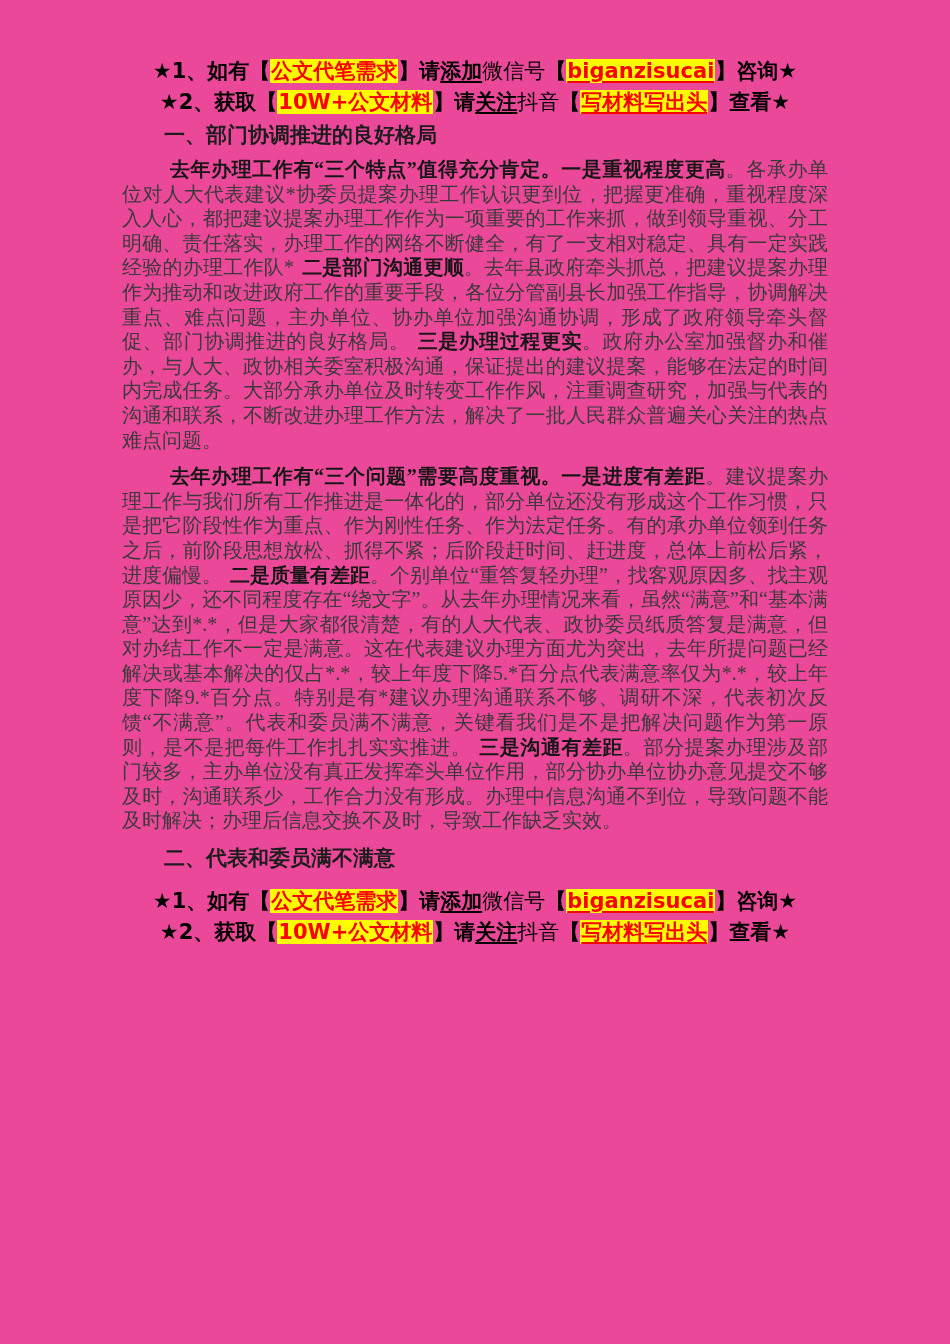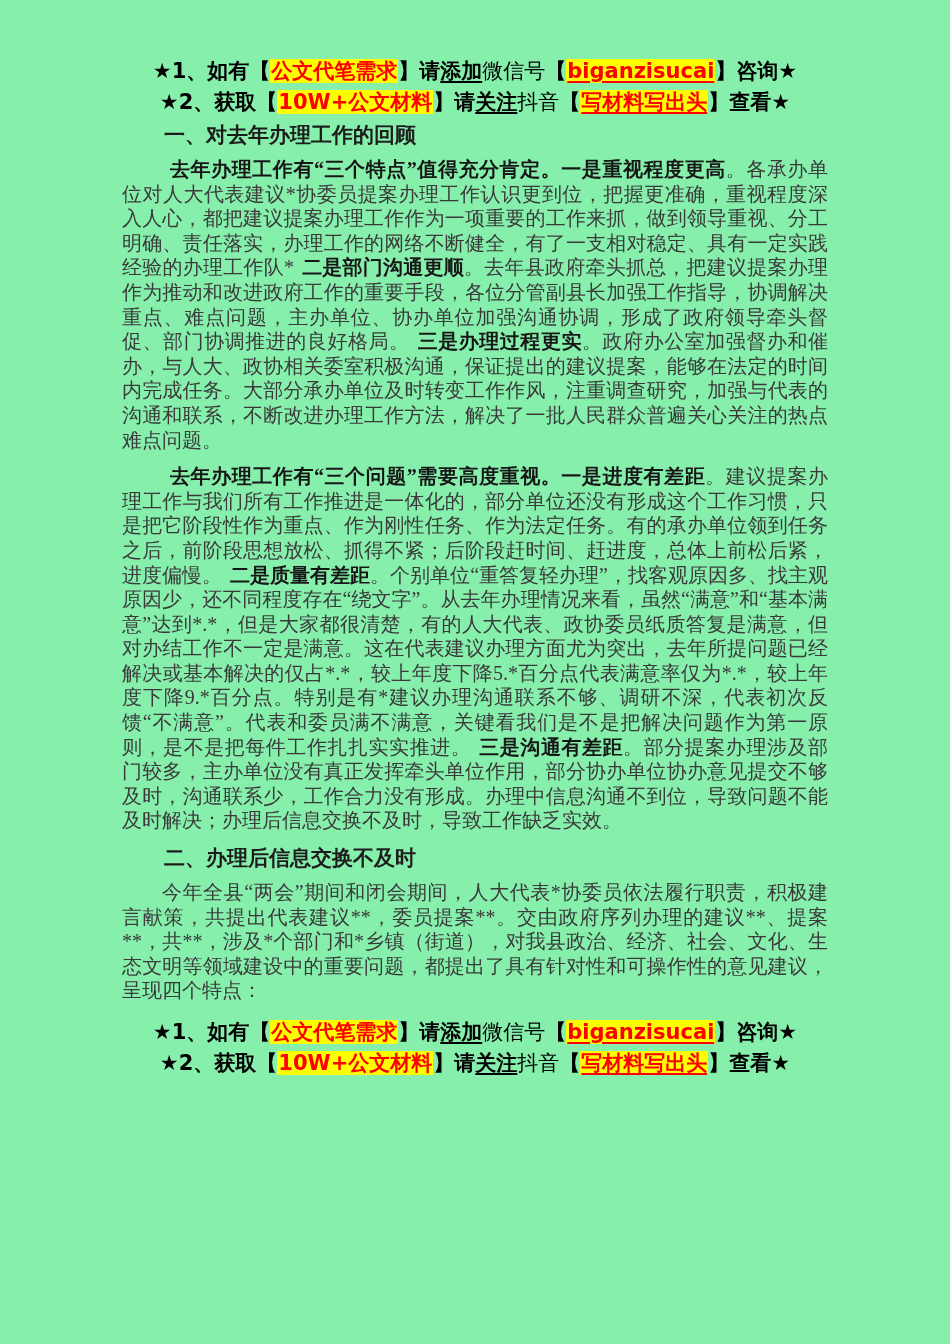--- a/index.html
+++ b/index.html
@@ -6,21 +6,21 @@
   html, body { background: #ffffff; }
   body {
     width: 950px;
     height: 1344px;
     overflow: hidden;
     font-family: "Liberation Serif", "DejaVu Serif", serif;
   }
   .page {
     width: 950px;
     height: 1344px;
-    background: #86efac;
+    background: #ec4899;
     padding: 56px 122px 40px 122px;
   }
   
   .banner {
     text-align: center;
     font-family: "DejaVu Sans", "Liberation Sans", sans-serif;
     font-size: 21px;
     line-height: 31px;
     color: #000000;
     font-weight: 400;
@@ -63,23 +63,22 @@
 </style>
 </head>
 <body>
 
 <div class="page">
   <header class="banner" id="banner-top">
       <p class="banner-line"><span class="s-bold">★1、如有【</span><span class="s-bold s-red s-hl">公文代笔需求</span><span class="s-bold">】请</span><span class="s-bold s-u">添加</span><span class="">微信号</span><span class="s-bold">【</span><span class="s-bold s-red s-hl s-u">biganzisucai</span><span class="s-bold">】咨询★</span></p>
       <p class="banner-line"><span class="s-bold">★2、获取【</span><span class="s-bold s-red s-hl">10W+公文材料</span><span class="s-bold">】请</span><span class="s-bold s-u">关注</span><span class="">抖音</span><span class="s-bold">【</span><span class="s-bold s-red s-hl s-u">写材料写出头</span><span class="s-bold">】查看★</span></p>
     </header>
   <main class="doc" id="doc-body">
-      <h2>一、对去年办理工作的回顾</h2>
+      <h2>一、部门协调推进的良好格局</h2>
       <p><span class="run-bold">去年办理工作有“三个特点”值得充分肯定。一是重视程度更高</span><span class="run-regular">。各承办单位对人大代表建议*协委员提案办理工作认识更到位，把握更准确，重视程度深入人心，都把建议提案办理工作作为一项重要的工作来抓，做到领导重视、分工明确、责任落实，办理工作的网络不断健全，有了一支相对稳定、具有一定实践经验的办理工作队*</span><span class="run-bold">二是部门沟通更顺</span><span class="run-regular">。去年县政府牵头抓总，把建议提案办理作为推动和改进政府工作的重要手段，各位分管副县长加强工作指导，协调解决重点、难点问题，主办单位、协办单位加强沟通协调，形成了政府领导牵头督促、部门协调推进的良好格局。</span><span class="run-bold">三是办理过程更实</span><span class="run-regular">。政府办公室加强督办和催办，与人大、政协相关委室积极沟通，保证提出的建议提案，能够在法定的时间内完成任务。大部分承办单位及时转变工作作风，注重调查研究，加强与代表的沟通和联系，不断改进办理工作方法，解决了一批人民群众普遍关心关注的热点难点问题。</span></p>
       <p><span class="run-bold">去年办理工作有“三个问题”需要高度重视。一是进度有差距</span><span class="run-regular">。建议提案办理工作与我们所有工作推进是一体化的，部分单位还没有形成这个工作习惯，只是把它阶段性作为重点、作为刚性任务、作为法定任务。有的承办单位领到任务之后，前阶段思想放松、抓得不紧；后阶段赶时间、赶进度，总体上前松后紧，进度偏慢。</span><span class="run-bold">二是质量有差距</span><span class="run-regular">。个别单位“重答复轻办理”，找客观原因多、找主观原因少，还不同程度存在“绕文字”。从去年办理情况来看，虽然“满意”和“基本满意”达到*.*，但是大家都很清楚，有的人大代表、政协委员纸质答复是满意，但对办结工作不一定是满意。这在代表建议办理方面尤为突出，去年所提问题已经解决或基本解决的仅占*.*，较上年度下降5.*百分点代表满意率仅为*.*，较上年度下降9.*百分点。特别是有*建议办理沟通联系不够、调研不深，代表初次反馈“不满意”。代表和委员满不满意，关键看我们是不是把解决问题作为第一原则，是不是把每件工作扎扎实实推进。</span><span class="run-bold">三是沟通有差距</span><span class="run-regular">。部分提案办理涉及部门较多，主办单位没有真正发挥牵头单位作用，部分协办单位协办意见提交不够及时，沟通联系少，工作合力没有形成。办理中信息沟通不到位，导致问题不能及时解决；办理后信息交换不及时，导致工作缺乏实效。</span></p>
-      <h2>二、办理后信息交换不及时</h2>
-      <p><span class="run-regular">今年全县“两会”期间和闭会期间，人大代表*协委员依法履行职责，积极建言献策，共提出代表建议**，委员提案**。交由政府序列办理的建议**、提案**，共**，涉及*个部门和*乡镇（街道），对我县政治、经济、社会、文化、生态文明等领域建设中的重要问题，都提出了具有针对性和可操作性的意见建议，呈现四个特点：</span></p>
+      <h2>二、代表和委员满不满意</h2>
     </main>
   <footer class="banner banner-bottom" id="banner-bottom">
       <p class="banner-line"><span class="s-bold">★1、如有【</span><span class="s-bold s-red s-hl">公文代笔需求</span><span class="s-bold">】请</span><span class="s-bold s-u">添加</span><span class="">微信号</span><span class="s-bold">【</span><span class="s-bold s-red s-hl s-u">biganzisucai</span><span class="s-bold">】咨询★</span></p>
       <p class="banner-line"><span class="s-bold">★2、获取【</span><span class="s-bold s-red s-hl">10W+公文材料</span><span class="s-bold">】请</span><span class="s-bold s-u">关注</span><span class="">抖音</span><span class="s-bold">【</span><span class="s-bold s-red s-hl s-u">写材料写出头</span><span class="s-bold">】查看★</span></p>
     </footer>
 </div>
 
 </body></html>

